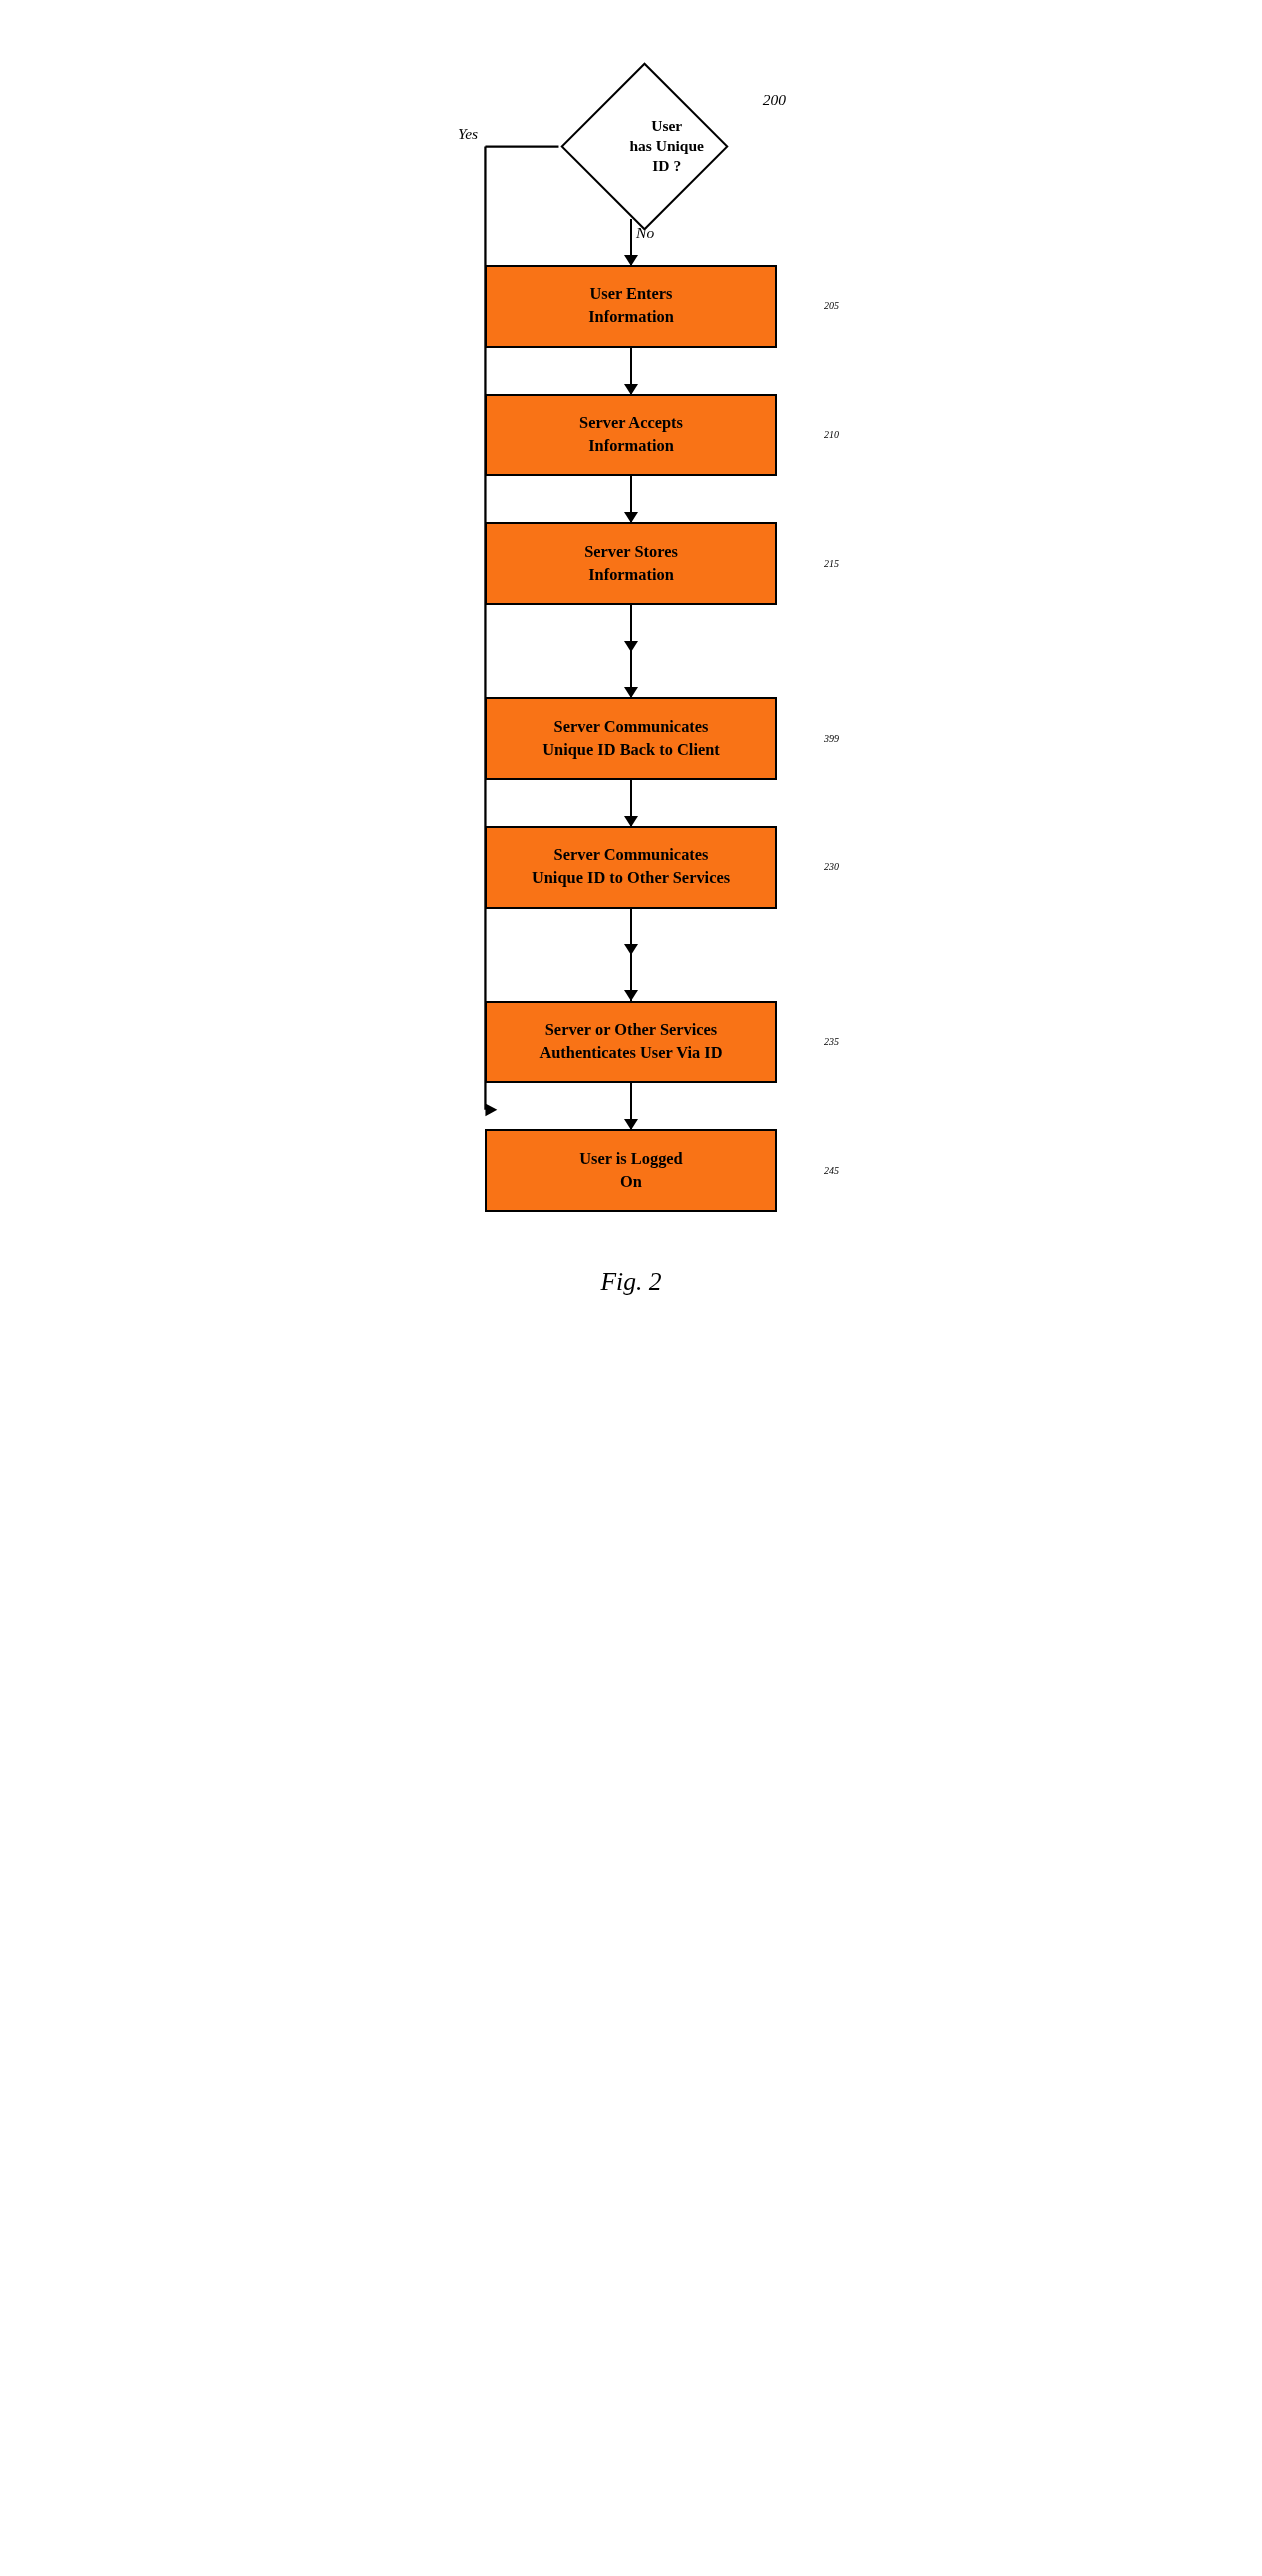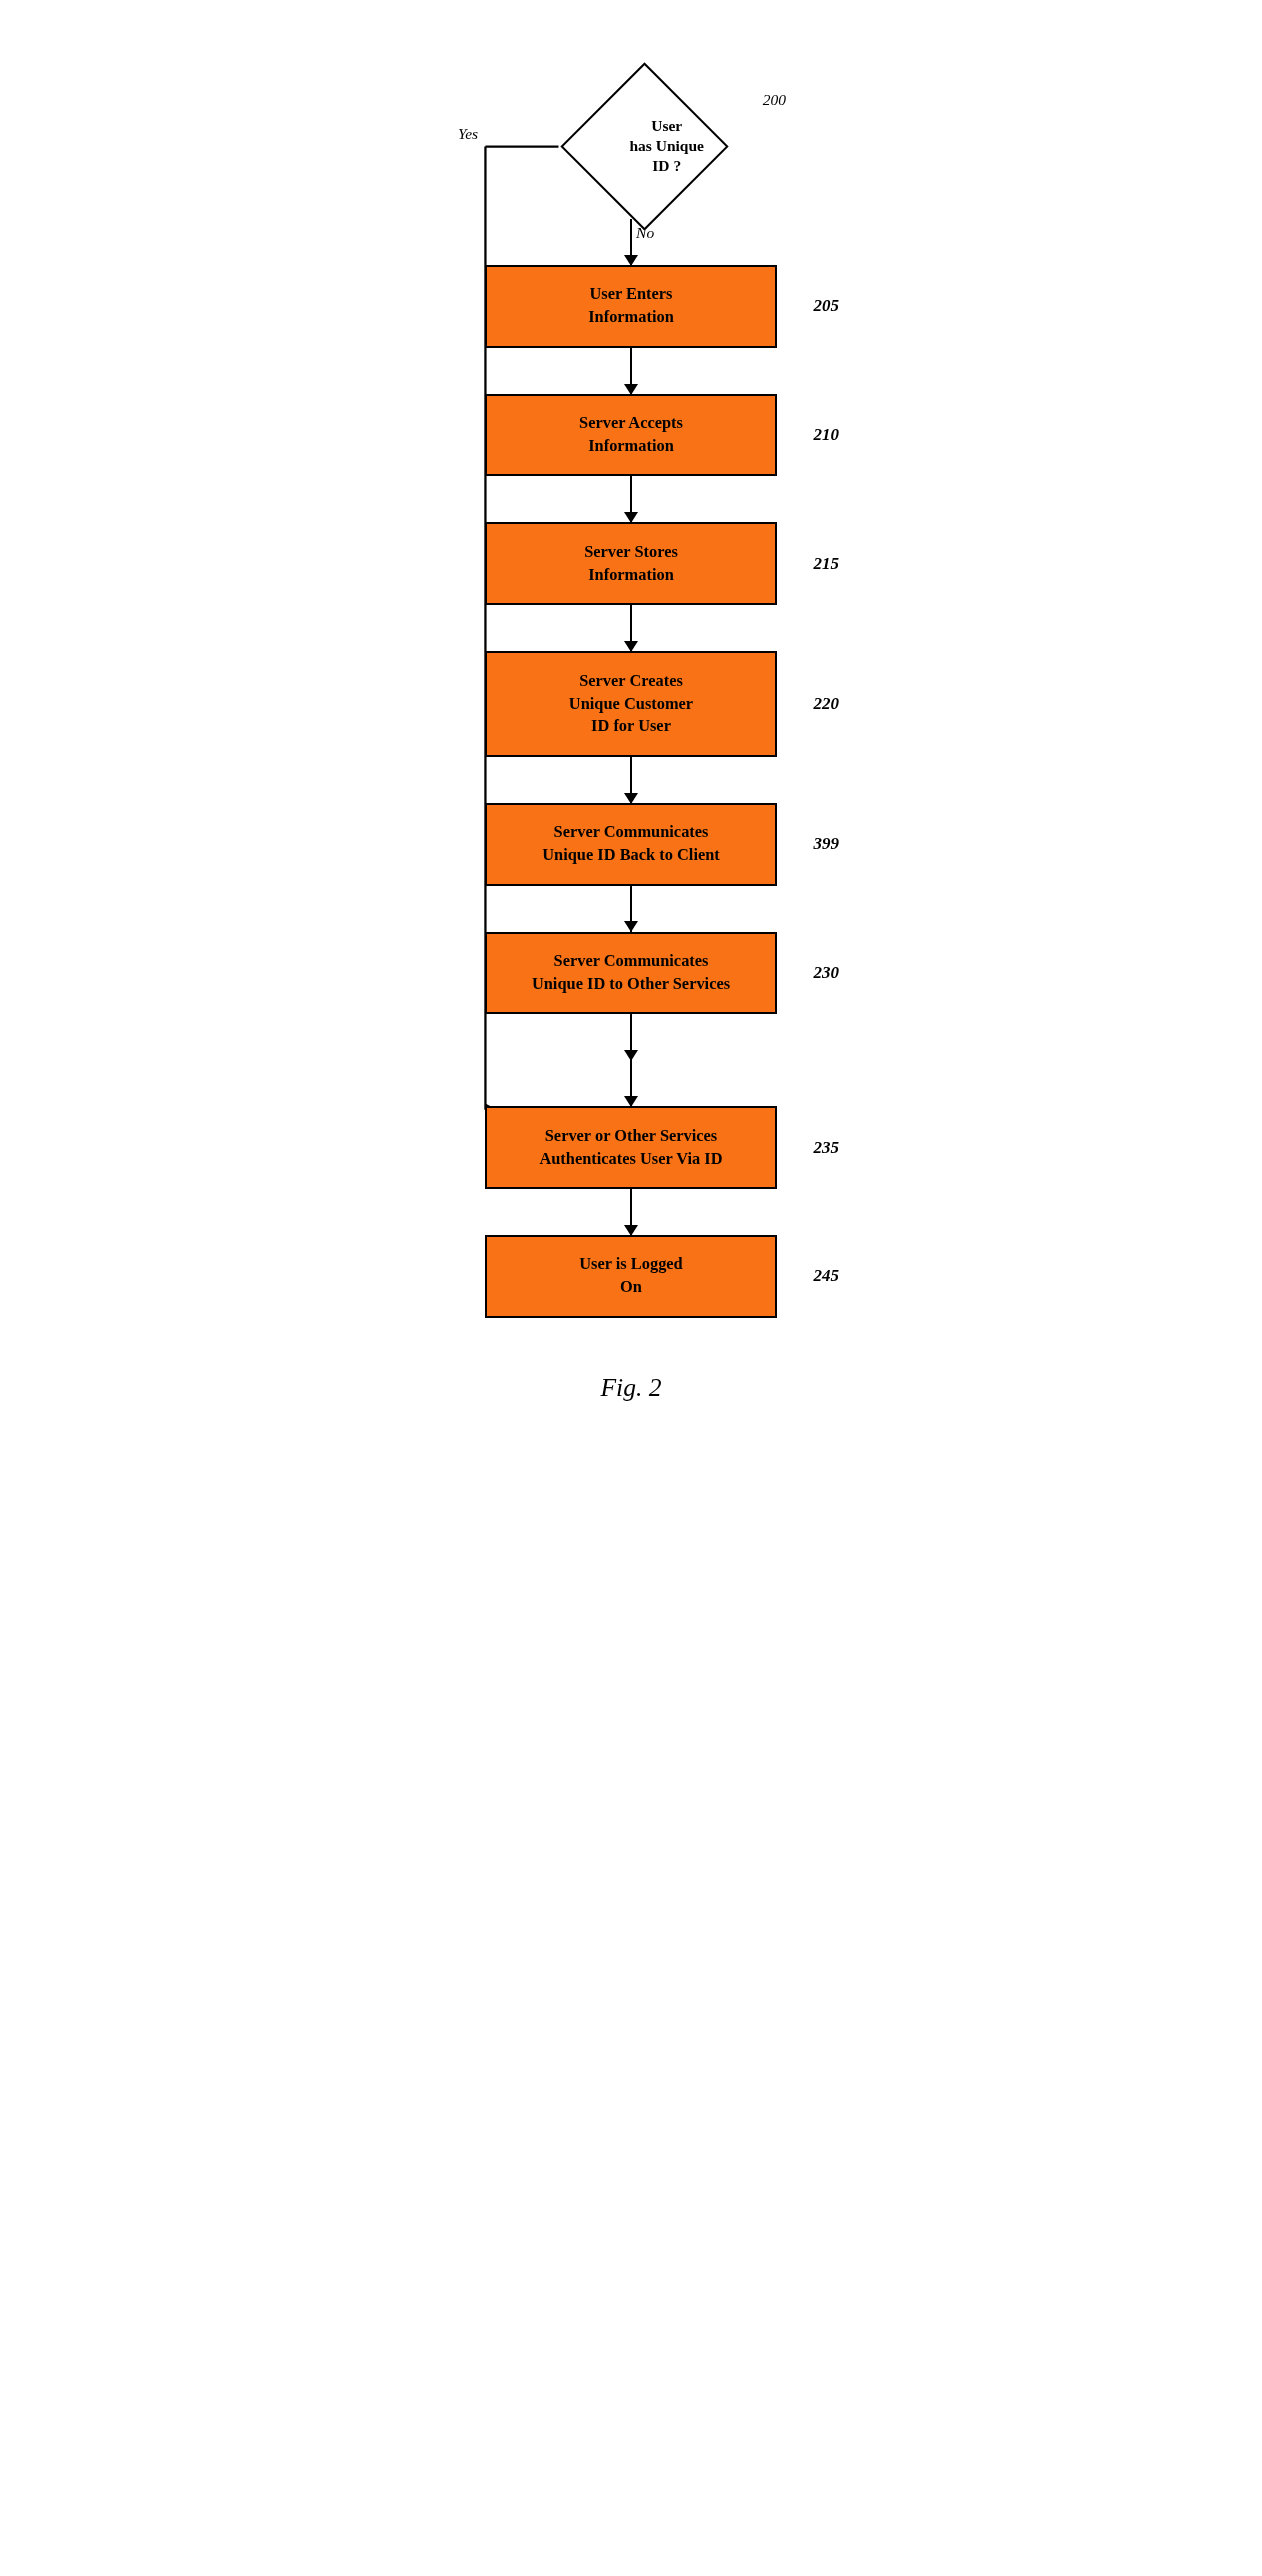--- a/index.html
+++ b/index.html
@@ -66,22 +66,22 @@
       max-width: 329px;
       position: relative;
     }
 
     
     .step-label {
       position: absolute;
       right: -64px;
       top: 50%;
       transform: translateY(-50%);
-      font-size: 17px;
-      font-weight: bold;
+      font-size: 10px;
+      font-weight: normal;
       font-style: italic;
       white-space: nowrap;
     }
 
     
     .step-row {
       position: relative;
       display: flex;
       align-items: center;
       justify-content: center;
@@ -164,28 +164,20 @@
         <span style="white-space:pre-line;">Server Stores
 Information</span>
         <div class="step-label">215</div>
       </div>
     </div>
 
     <div style="height:46px; width:2.3px; background:#000; position:relative; margin:0;">
       <div style="position:absolute; bottom:-0.9px; left:50%; transform:translateX(-50%); width:0; height:0; border-left:7.3px solid transparent; border-right:7.3px solid transparent; border-top:11px solid #000;"></div>
     </div>
 
-    <div class="step-row">
-      <div class="rect-box">
-        <span style="white-space:pre-line;">Server Creates
-Unique Customer
-ID for User</span>
-        <div class="step-label">220</div>
-      </div>
-    </div>
 
     <div style="height:46px; width:2.3px; background:#000; position:relative; margin:0;">
       <div style="position:absolute; bottom:-0.9px; left:50%; transform:translateX(-50%); width:0; height:0; border-left:7.3px solid transparent; border-right:7.3px solid transparent; border-top:11px solid #000;"></div>
     </div>
 
     <div class="step-row">
       <div class="rect-box">
         <span style="white-space:pre-line;">Server Communicates
 Unique ID Back to Client</span>
         <div class="step-label">399</div>

